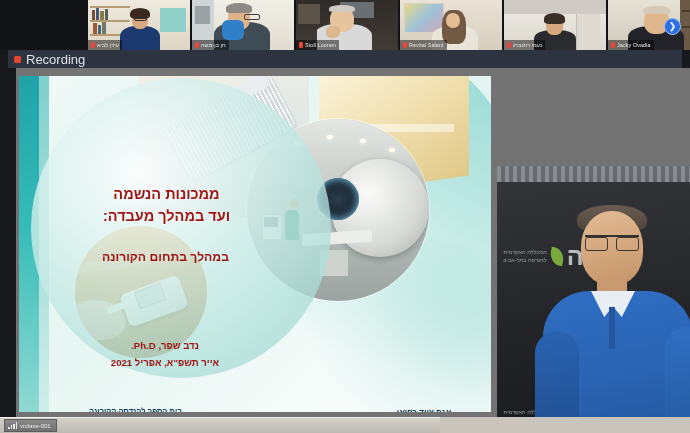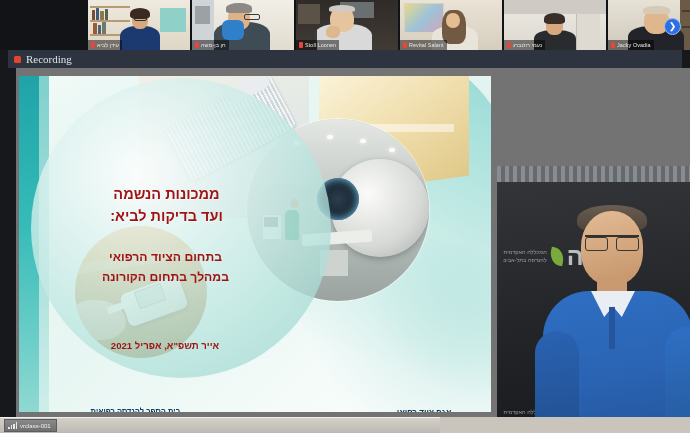--- a/index.html
+++ b/index.html
@@ -39,21 +39,21 @@
     background:#2d6fe0; border:1.5px solid #9cbff5; display:flex; align-items:center;
     justify-content:center; color:#fff; font-size:9px; line-height:1; cursor:pointer;
   }
 
   
   #recording-bar {
     position:absolute; left:8px; top:50px; width:674px; height:18px;
     background:#2d3440; display:flex; align-items:center; padding-left:6px; gap:5px;
   }
   #rec-dot { width:7px; height:7px; background:#e0452f; border-radius:1.5px; }
-  #rec-label { font-size:11px; color:#dfe3e8;font-family:Liberation Serif, serif; }
+  #rec-label { font-size:13px; color:#dfe3e8; }
 
   
   #stage {
     position:absolute; left:16px; top:68px; width:674px; height:387px; background:#737373;
   }
 
   
   #slide {
     position:absolute; left:3px; top:8px; width:472px; height:336px;
     background:#ffffff; overflow:hidden;
@@ -385,34 +385,34 @@
         <div class="hand"></div>
           <div class="meter"></div>
         <div class="screen"></div>
           <div class="strip"></div>
       </div>
 
       <div class="bigcircle"></div>
 
       <div id="sl-title" class="sl-text">
         <div>ממכונות הנשמה</div>
-        <div>ועד בדיקות לביא:</div>
+        <div>ועד במהלך מעבדה:</div>
       </div>
 
       <div id="sl-sub" class="sl-text">
-        <div>בתחום הציוד הרפואי</div>
         <div>במהלך בתחום הקורונה</div>
       </div>
 
       <div id="sl-author" class="sl-text">
+        <div>נדב שפר, Ph.D.</div>
         <div>אייר תשפ"א, אפריל 2021</div>
       </div>
 
       <div id="sl-school" class="sl-text">
-        <div>בית הספר להנדסה רפואית</div>
+        <div>בית הספר להנדסה הקורונה</div>
 
       </div>
 
       <div id="sl-dept" class="sl-text">
         <div>אגף ציוד רפואי</div>
 
       </div>
 
     </div>
 

